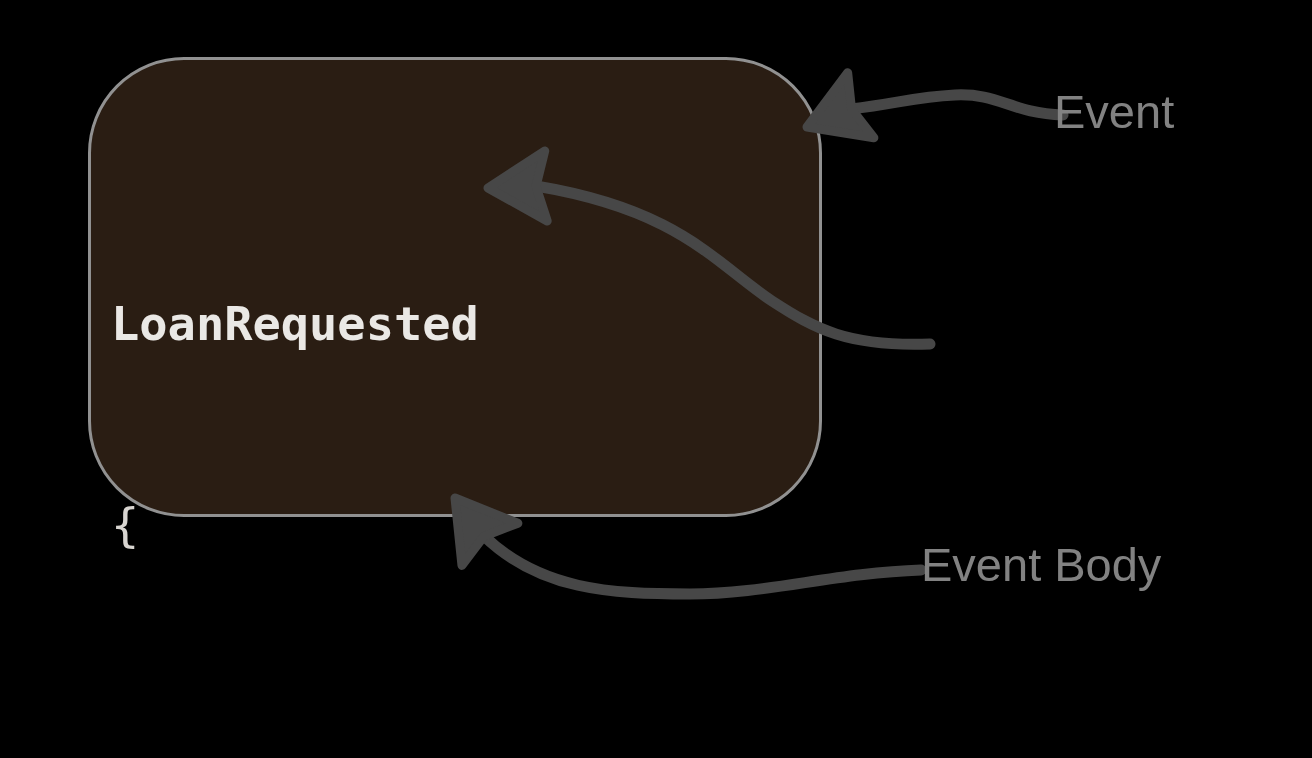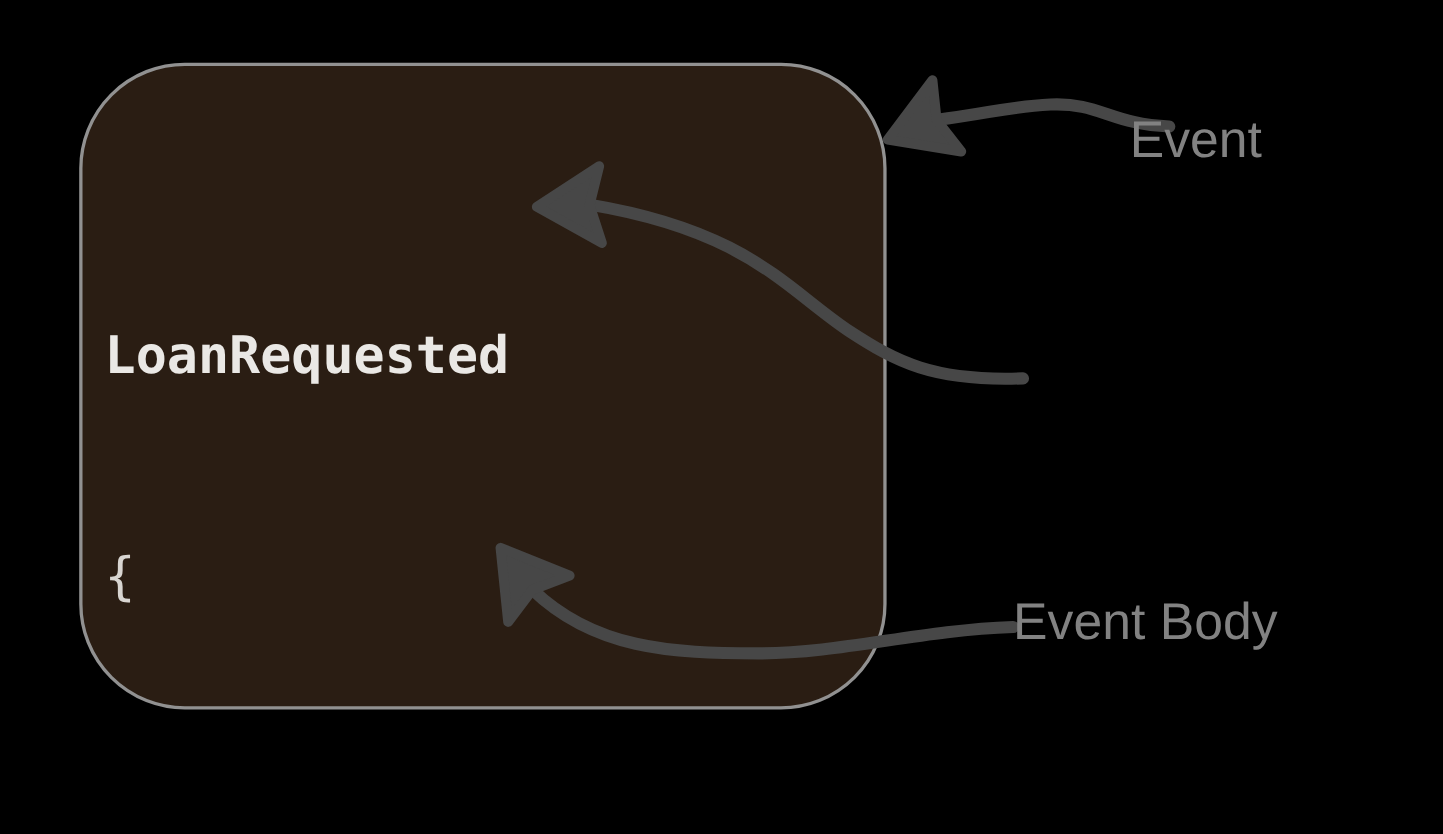--- a/index.html
+++ b/index.html
@@ -15,24 +15,24 @@
   .stage {
     position: relative;
     width: 1312px;
     height: 758px;
     background: var(--bg);
     overflow: hidden;
     font-family: "Liberation Sans", sans-serif;
   }
   .card {
     position: absolute;
-    left: 72px;
+    left: 88px;
     top: 57px;
     width: 734px;
-    height: 588px;
+    height: 460px;
     box-sizing: border-box;
     background: var(--card-fill);
     border: 3.5px solid var(--card-border);
     border-radius: 96px;
   }
   .code {
     position: absolute;
     left: 20px;
     top: 96px;
     font-family: "DejaVu Sans Mono", monospace;
@@ -64,21 +64,21 @@
     stroke-width: 9;
     stroke-linejoin: round;
   }
   .label {
     position: absolute;
     font-size: 47px;
     line-height: 1.1;
     color: var(--label-text);
     white-space: nowrap;
   }
-  .label-event      { left: 1027px; top: 86px; margin-top: 15px;  }
+  .label-event      { left: 1054px; top: 86px;  }
   .label-event-type { left: 930px;  top: 316px; }
   .label-event-body { left: 921px;  top: 539px; }
 </style>
 </head>
 <body>
 
 <div class="stage">
 
   <div class="card">
     <div class="code">

